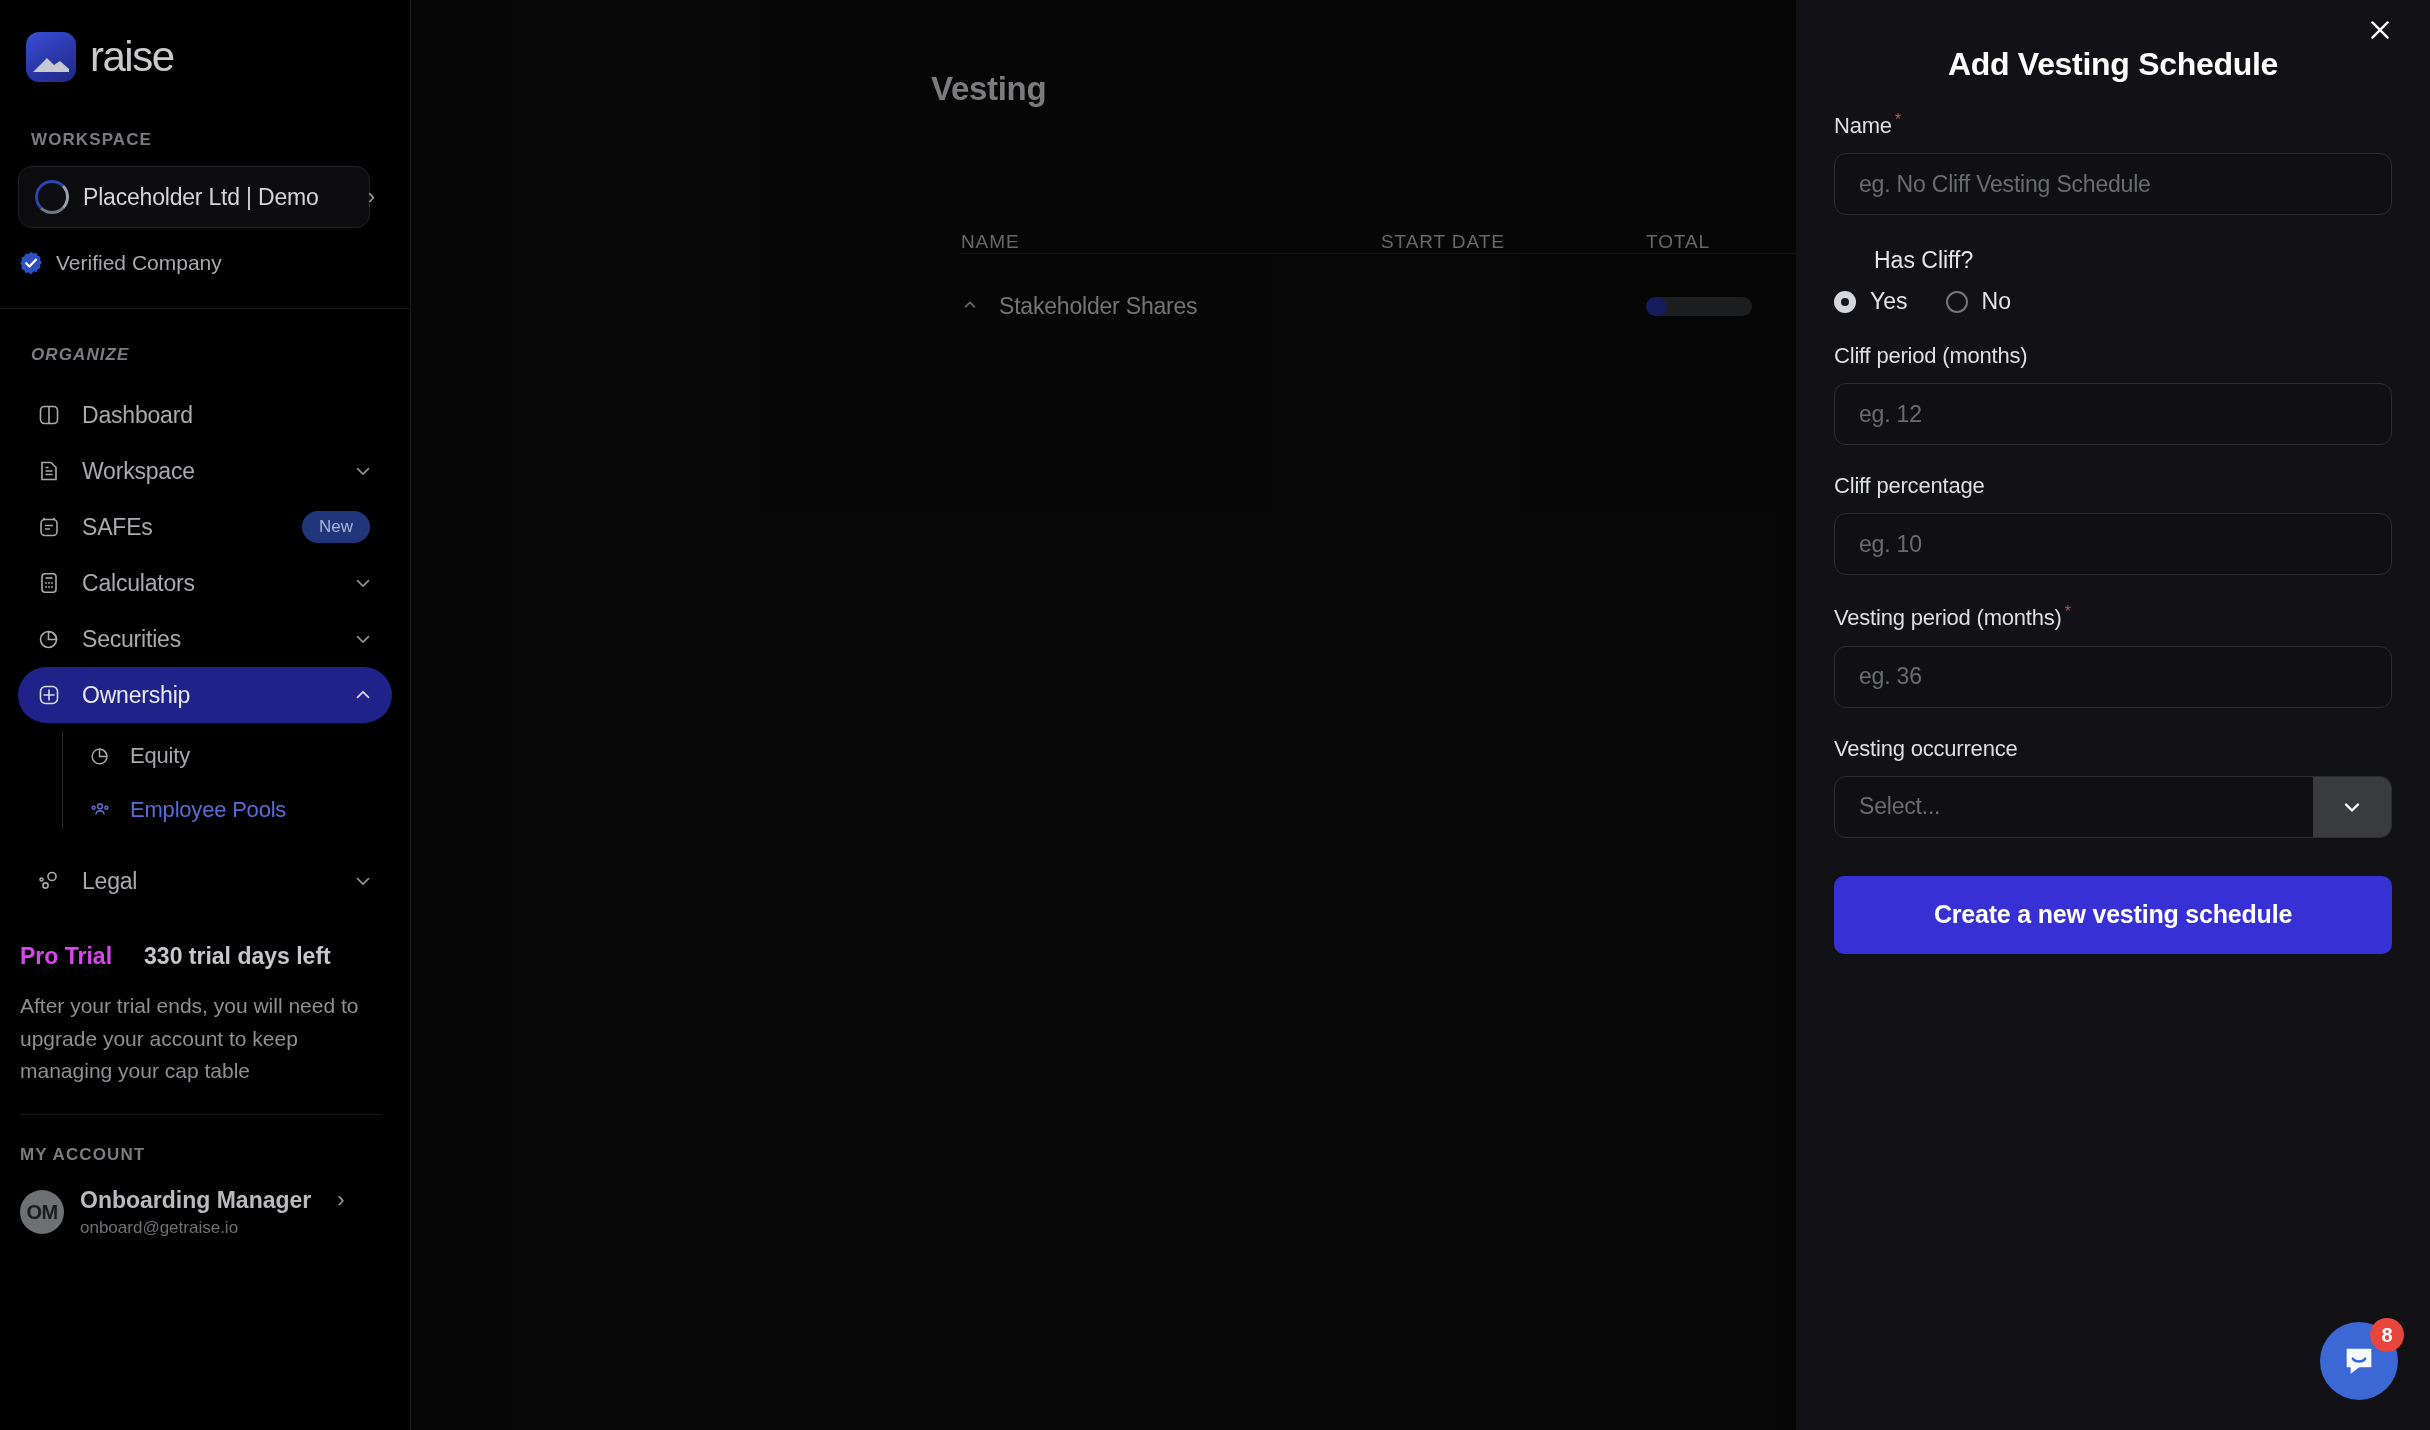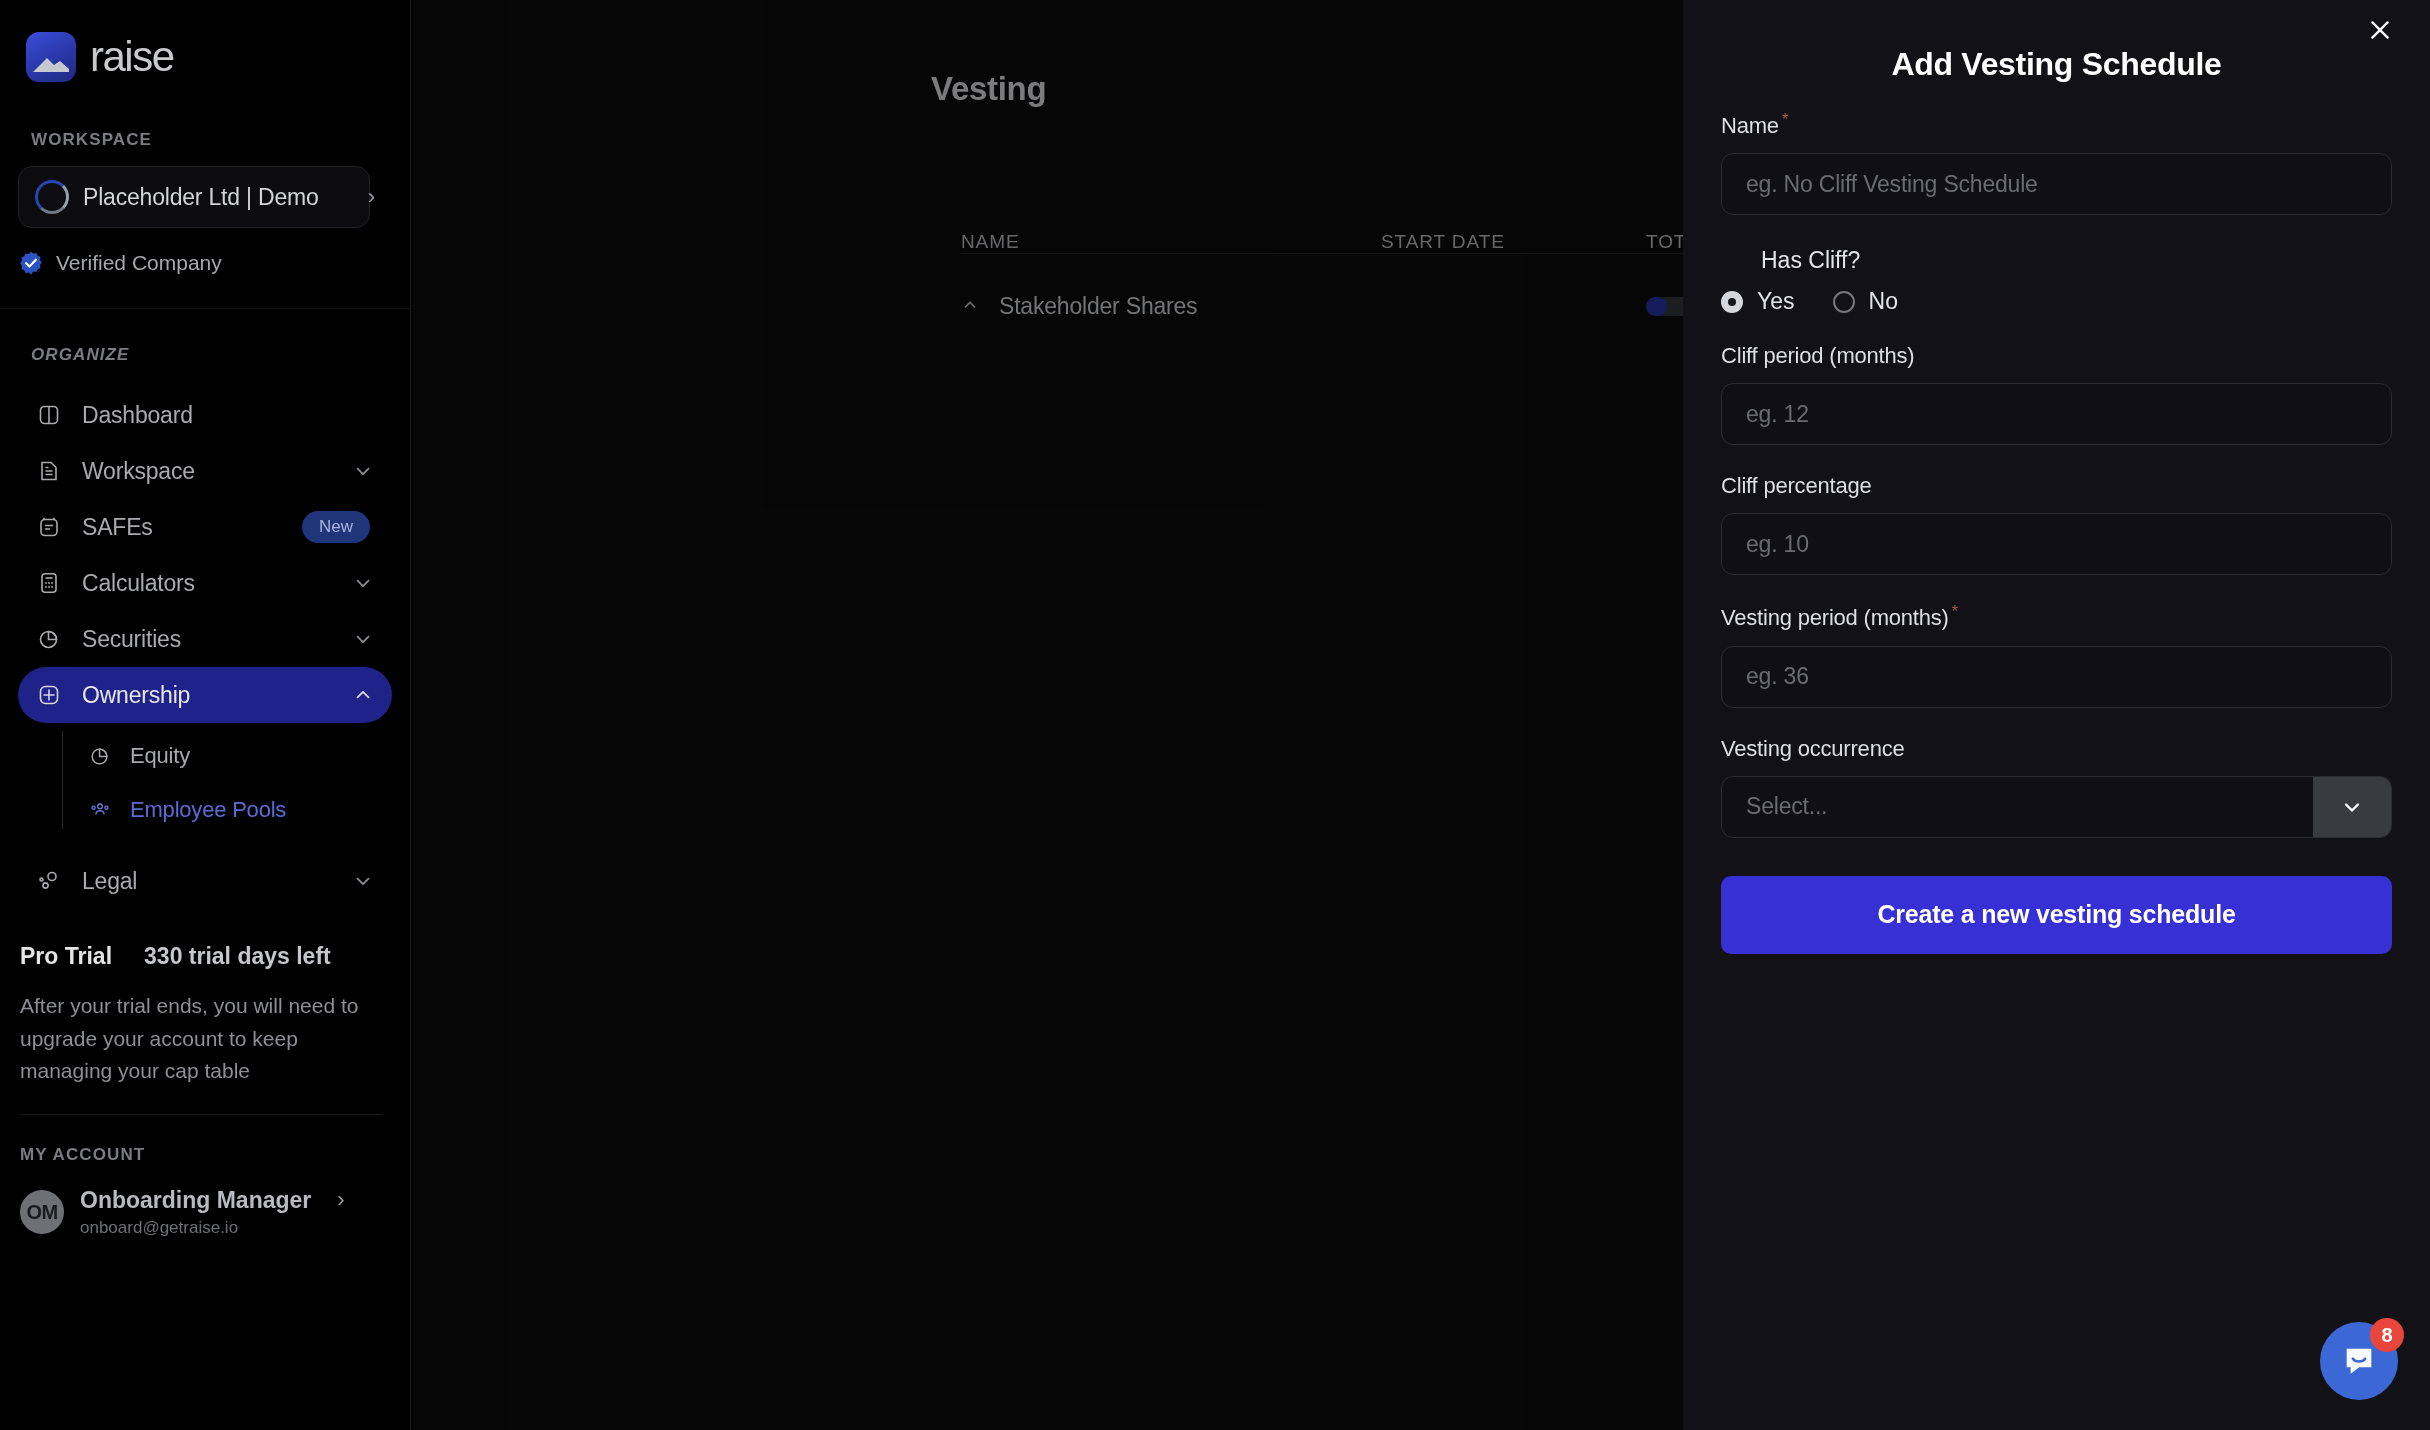--- a/index.html
+++ b/index.html
@@ -84,21 +84,21 @@
   .sub-item {
     height: 54px; display: flex; align-items: center; gap: 18px;
     padding-left: 26px; color: #a8a9ac; cursor: pointer;
   }
   .sub-item .ico { width: 24px; height: 24px; flex: 0 0 24px; display: flex; align-items: center; justify-content: center; }
   .sub-item .txt { font-size: 22px; letter-spacing: -0.2px; }
   .sub-item.current .txt { color: #5b6bd6; }
 
   .trial { padding: 34px 24px 0 20px; }
   .trial-row { display: flex; align-items: baseline; gap: 32px; }
-  .trial-name { font-size: 23px; font-weight: 700; color: #e5e5e5; }
+  .trial-name { font-size: 23px; font-weight: 700; color: #d946ef; }
   .trial-days { font-size: 23px; font-weight: 700; color: #c6c7ca; }
   .trial-desc { margin-top: 20px; font-size: 21px; line-height: 1.55; color: #8e8f93; max-width: 360px; }
   .trial-rule { height: 1px; background: #19191b; margin: 26px 4px 0 0; }
 
   .acct-head { padding: 30px 0 0 20px; }
   .acct { display: flex; align-items: center; gap: 16px; padding: 22px 0 0 20px; }
   .avatar {
     width: 44px; height: 44px; border-radius: 50%; flex: 0 0 44px;
     background: #6f7074; color: #1b1b1d; font-size: 20px; font-weight: 700;
     display: flex; align-items: center; justify-content: center; letter-spacing: -0.5px;
@@ -134,21 +134,21 @@
   .bar-fill { height: 100%; background: #1f2a86; border-radius: 999px; }
   .own-val { font-size: 23px; color: #a9aaad; }
 
   
   .dim {
     position: absolute; inset: 0; background: rgba(0,0,0,0.32); pointer-events: none;
   }
 
   
   .panel {
-    position: absolute; top: 0; right: 0; width: 747px; height: 1430px;
+    position: absolute; top: 0; right: 0; width: 634px; height: 1430px;
     background: #121216; z-index: 30;
     padding: 0 38px;
   }
   .panel-close {
     position: absolute; top: 10px; right: 30px;
     width: 40px; height: 40px; display: flex; align-items: center; justify-content: center;
     color: #ffffff; cursor: pointer;
   }
   .panel-title {
     text-align: center; font-size: 32px; color: #ffffff; font-weight: 700;

